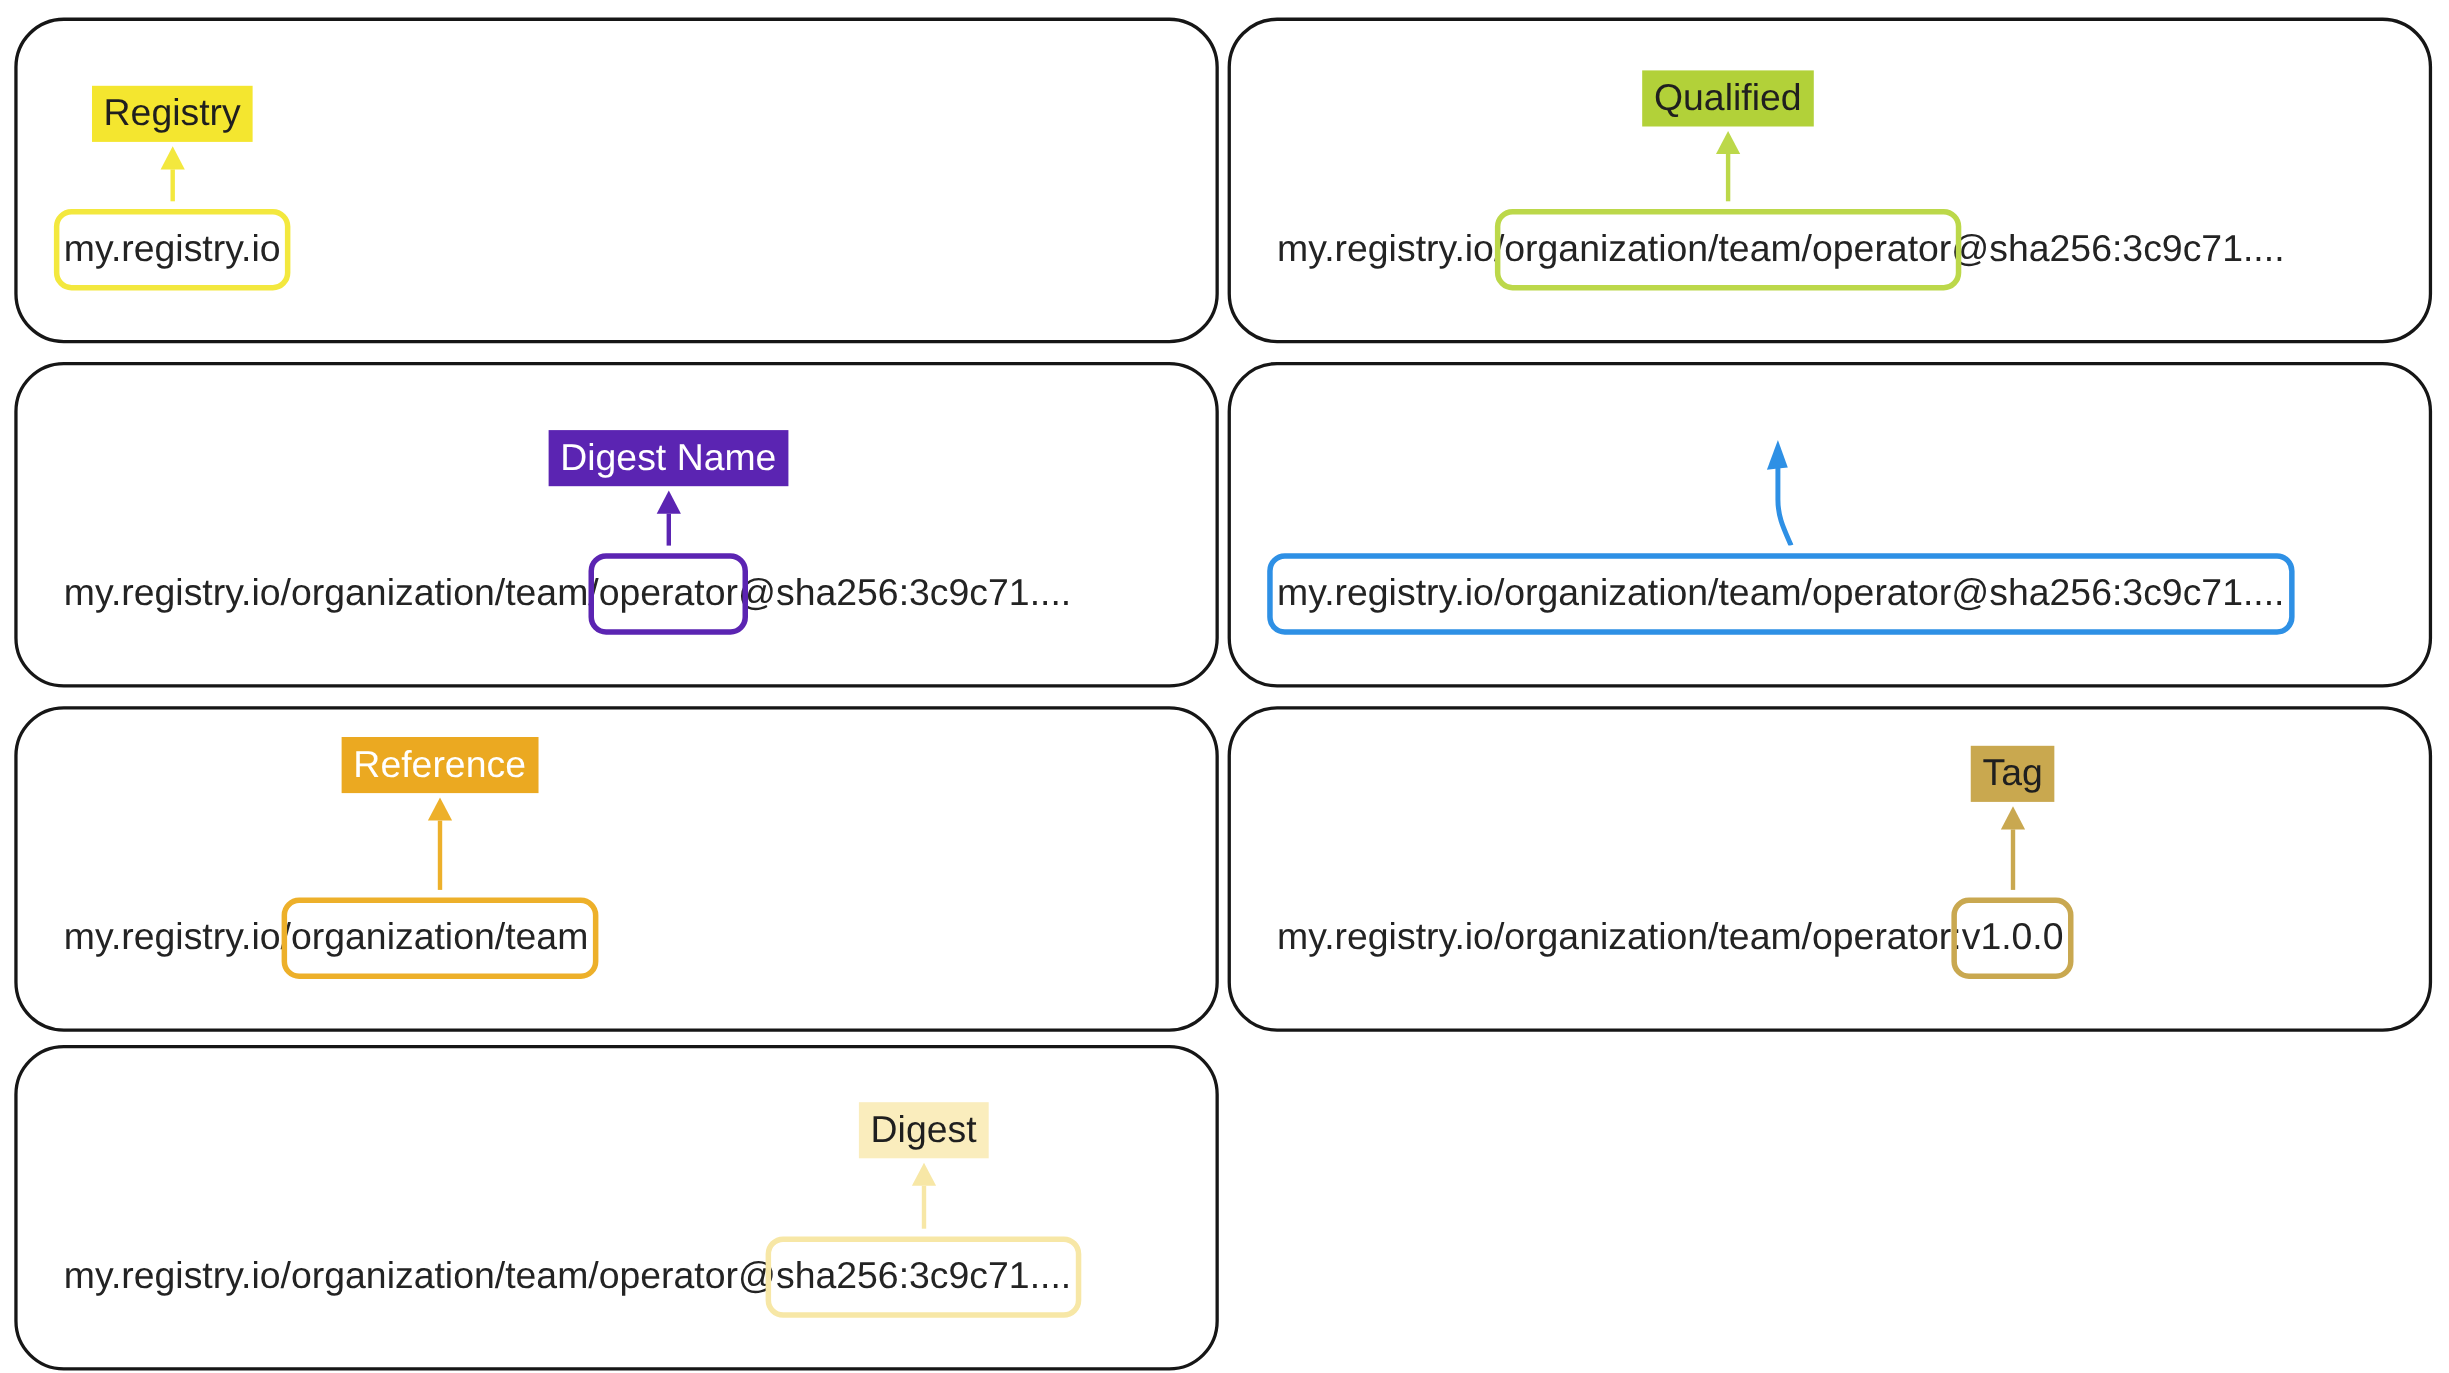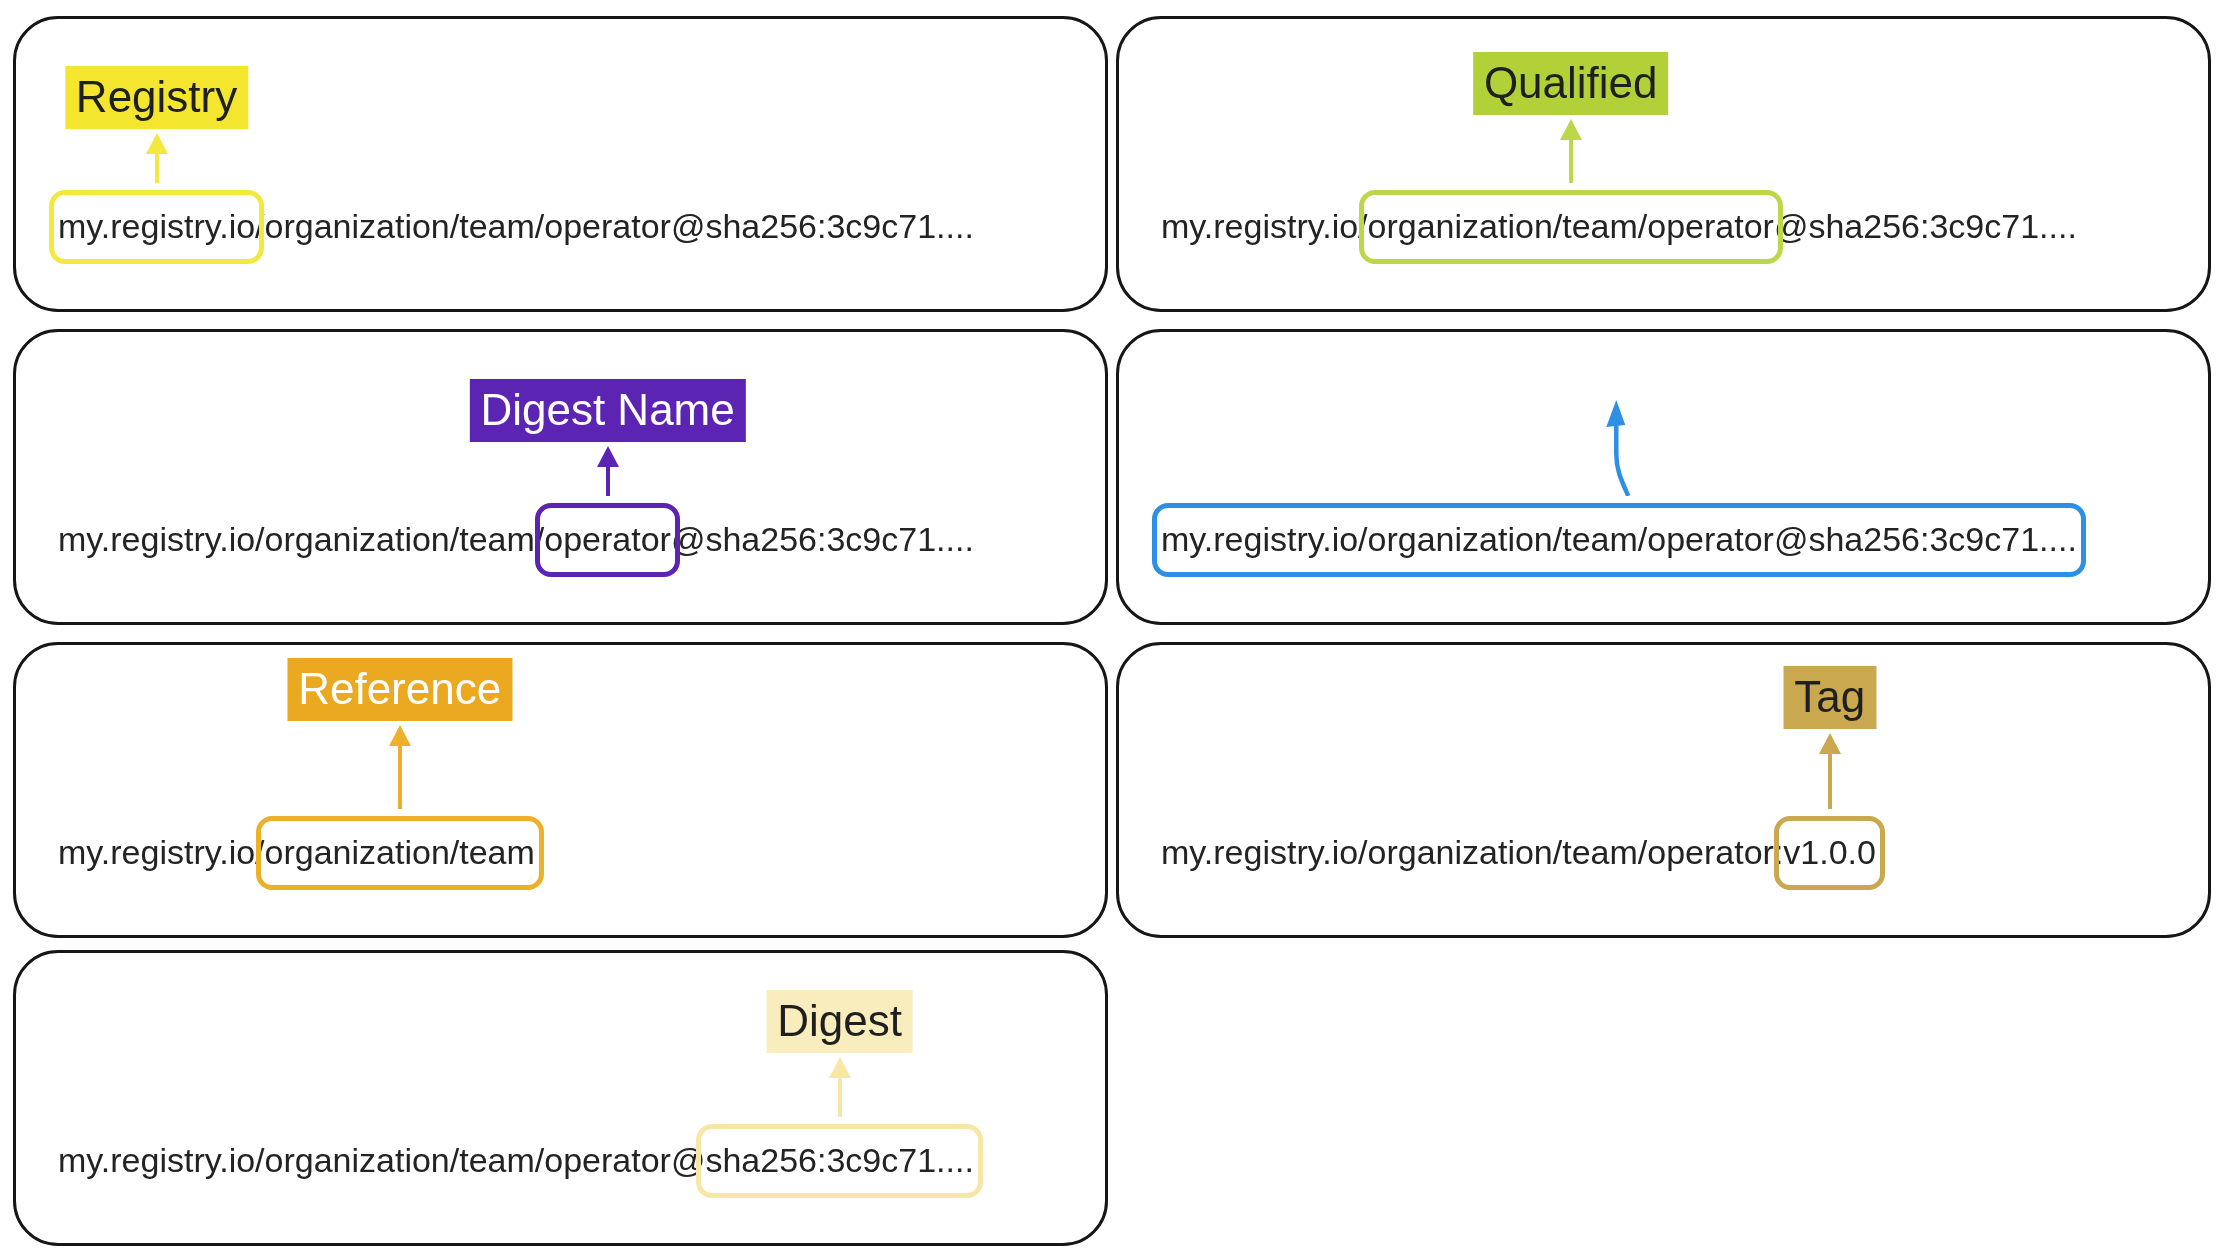--- a/index.html
+++ b/index.html
@@ -45,21 +45,21 @@
     content:"";
     position:absolute;top:-15px;bottom:-16px;left:-9px;right:-9px;
     border:5px solid var(--accent);
     border-radius:16px;
     pointer-events:none;
   }
   .chip{
     position:absolute;left:50%;transform:translateX(-50%);
     bottom:calc(100% + var(--chip-gap));
     background:var(--chip-bg);color:var(--chip-fg);
-    font-size:44px;line-height:1.2;
+    font-size:34px;line-height:1.2;
     padding:5px 11px;
     white-space:nowrap;
   }
   .arrow{
     position:absolute;left:50%;transform:translateX(-50%);
     bottom:calc(100% + 22px);
     height:calc(var(--chip-gap) - 26px);
     width:24px;
     display:flex;flex-direction:column;align-items:center;
   }
@@ -79,21 +79,21 @@
 </style>
 </head>
 <body>
 
 <div class="stage">
 
   <div class="panel panel--registry pos-r1c1" style="--chip-bg: #f4e62f; --chip-fg: #1f1f1f; --accent: #f3e83e;">
     <div class="ref-line"><span></span><span class="hl"><span>my.registry.io</span><span class="chip">Registry</span><span class="arrow">
             <span class="arrow-head"></span>
             <span class="arrow-shaft"></span>
-          </span></span><span>/organization/team/operator@sha256:3c9c71....</span></div>
+          </span></span></div>
   </div>
 
   <div class="panel panel--repository pos-r1c2" style="--chip-bg: #b2d139; --chip-fg: #1f1f1f; --accent: #bcd84a;">
     <div class="ref-line"><span>my.registry.io/</span><span class="hl"><span>organization/team/operator</span><span class="chip">Qualified</span><span class="arrow">
             <span class="arrow-head"></span>
             <span class="arrow-shaft"></span>
           </span></span><span>@sha256:3c9c71....</span></div>
   </div>
 
   <div class="panel panel--image-name pos-r2c1" style="--chip-bg: #5b24b2; --chip-fg: #ffffff; --accent: #5b24b2;">

